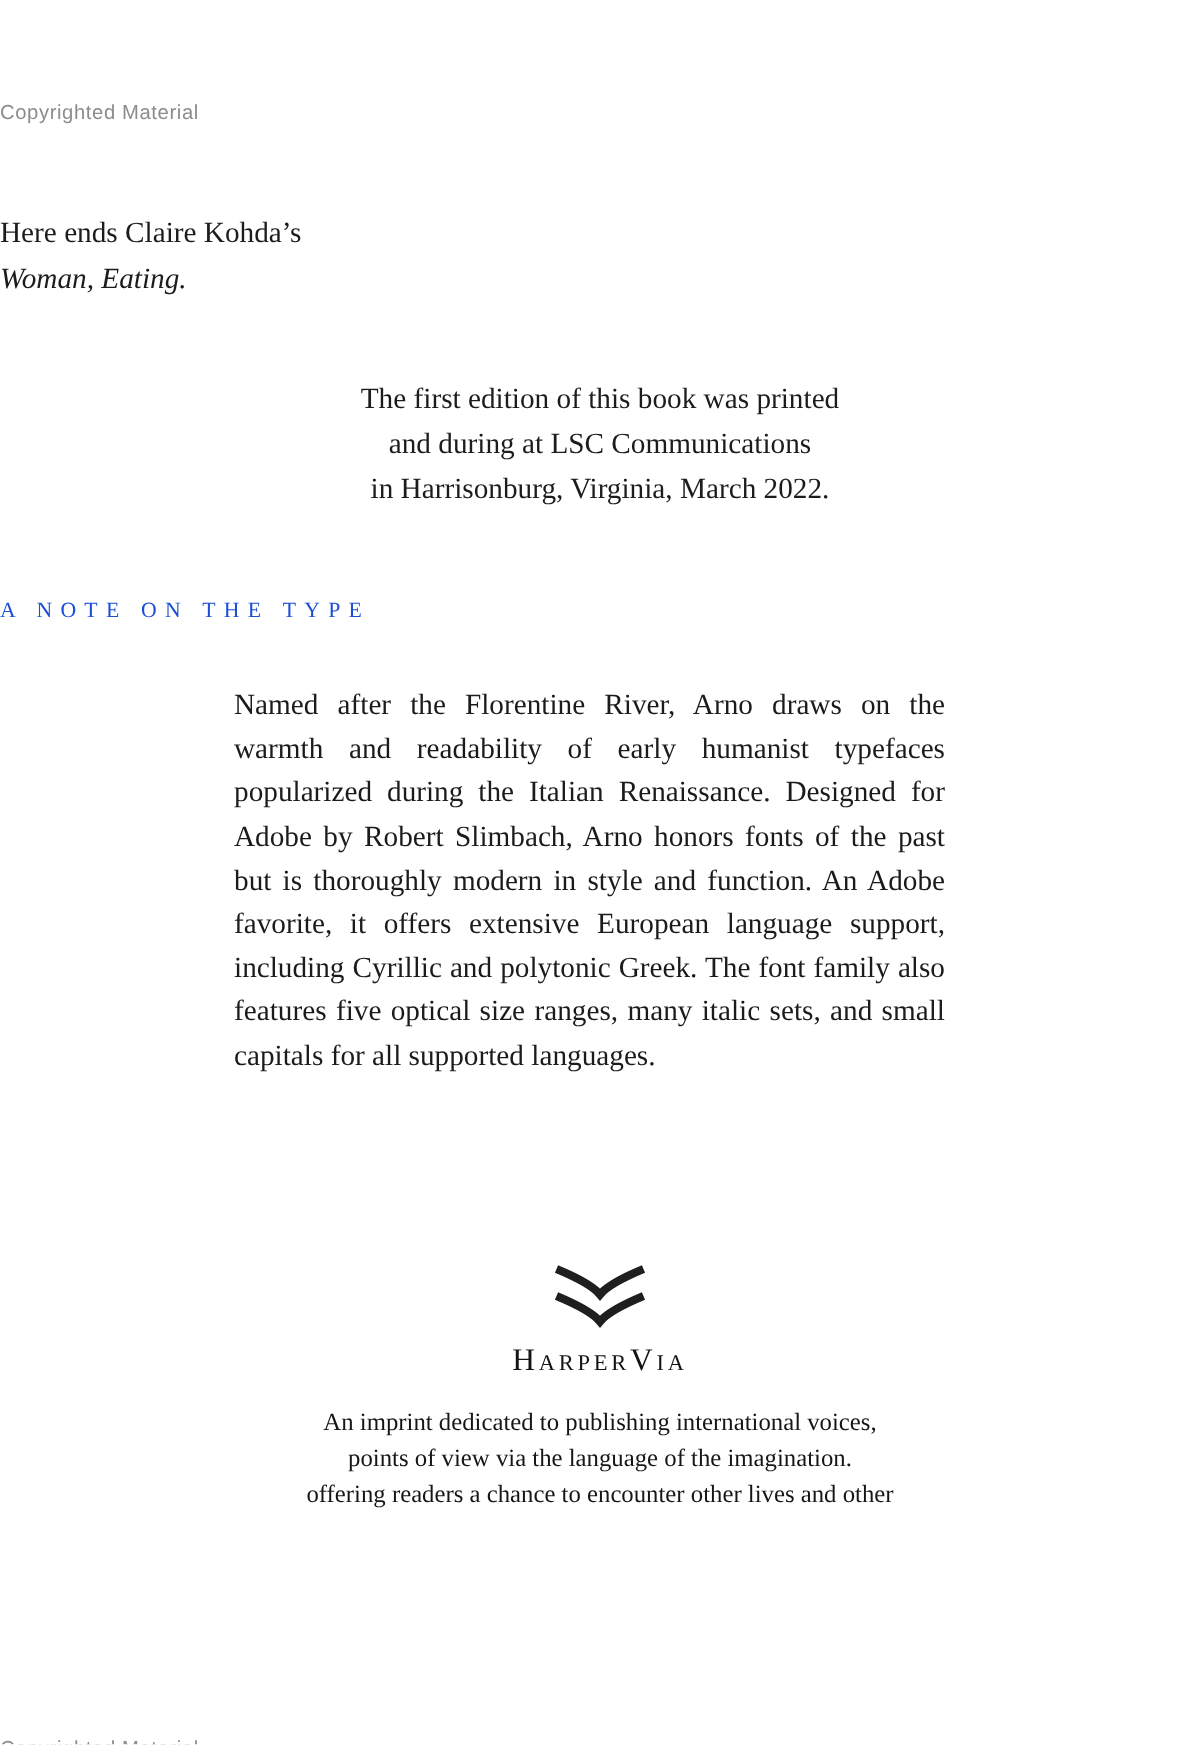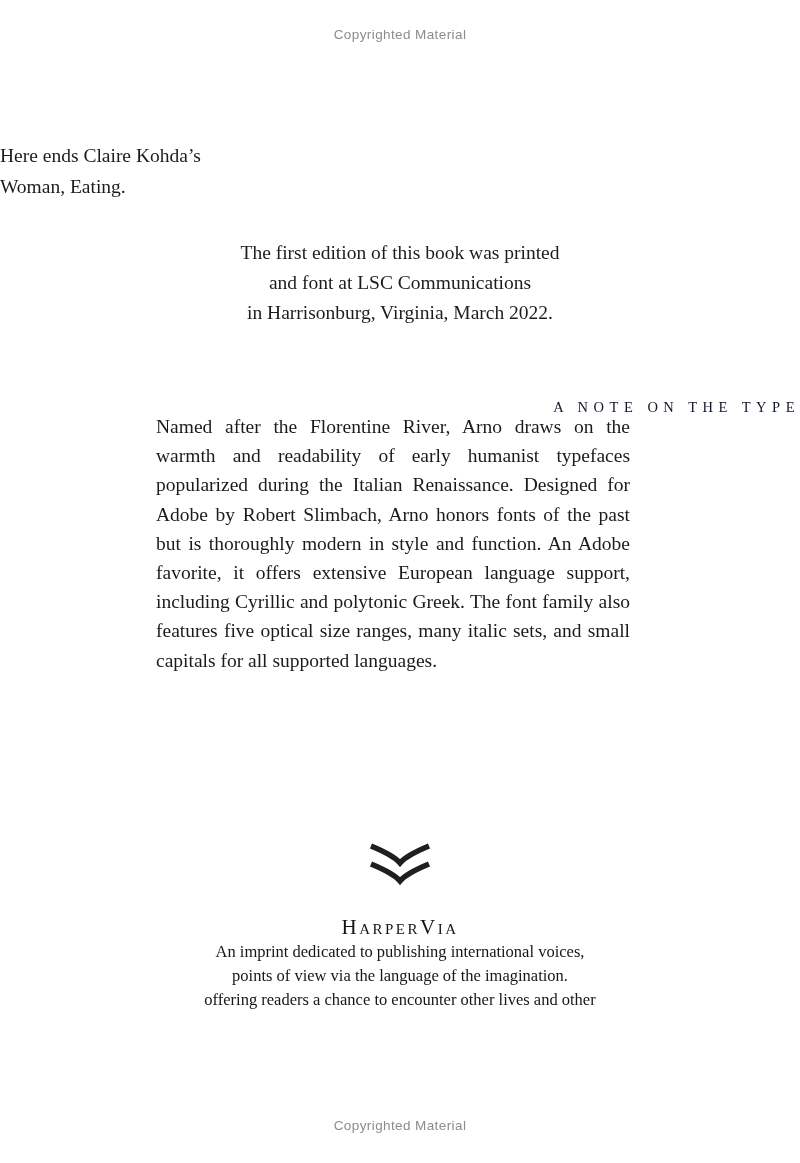--- a/index.html
+++ b/index.html
@@ -14,63 +14,63 @@
     margin: 0 auto;
     background: #ffffff;
     font-family: "Liberation Serif", serif;
     color: #1c1c1c;
     overflow: hidden;
   }
   .copyright {
     position: absolute;
     left: 0;
     width: 100%;
-    text-align: center;
     font-family: "Liberation Sans", sans-serif;
     font-size: 13.5px;
     letter-spacing: 0.4px;
     color: #8c8c8c;
+    margin-top: 40px;
   }
   .copyright.top { top: 27px; }
   .copyright.bottom { top: 1118px; }
 
   .ends-block {
     position: absolute;
     top: 140px;
     left: 0;
     width: 100%;
     font-size: 19.5px;
     line-height: 31px;
   }
-  .ends-block .book-title { }
+  .ends-block .book-title { font-style: italic; }
 
   .edition-block {
     position: absolute;
-    top: 238px;
+    top: 252px;
     left: 0;
     width: 100%;
     text-align: center;
     font-size: 19.5px;
     line-height: 30px;
   }
 
   .note-heading {
     position: absolute;
     top: 399px;
     left: 0;
     width: 100%;
-    text-align: right;
+    text-align: left;
     font-size: 14.5px;
     letter-spacing: 5.5px;
-    color: #0f172a;
+    color: #1d4ed8;
   }
 
   .note-body {
     position: absolute;
-    top: 412px;
+    top: 456px;
     left: 156px;
     width: 474px;
     margin: 0;
     font-size: 19.5px;
     line-height: 29.2px;
     text-align: justify;
     text-justify: inter-word;
     color: #1b1b1b;
   }
 
@@ -78,47 +78,48 @@
     position: absolute;
     top: 843px;
     left: 0;
     width: 100%;
     text-align: center;
   }
   .publisher-logo {
     display: inline-block;
   }
   .publisher-wordmark {
-    margin-top: 22px;
+    margin-top: 0;
     font-size: 21px;
     font-variant-caps: small-caps;
     letter-spacing: 2.5px;
     color: #141414;
   }
   .publisher-tagline {
+    margin-top: 17px;
     font-size: 16.5px;
     line-height: 24px;
     color: #161616;
   }
 </style>
 </head>
 <body>
 
 <div class="page">
 
   <div class="copyright top">Copyrighted Material</div>
 
   <div class="ends-block">
     <div>Here ends Claire Kohda’s</div>
     <div class="book-title">Woman, Eating.</div>
   </div>
 
   <div class="edition-block">
     <div>The first edition of this book was printed</div>
-    <div>and font at LSC Communications</div>
+    <div>and during at LSC Communications</div>
     <div>in Harrisonburg, Virginia, March 2022.</div>
   </div>
 
   <div class="note-heading">A NOTE ON THE TYPE</div>
 
   <p class="note-body">Named after the Florentine River, Arno draws on the warmth and readability of early humanist typefaces popularized during the Italian Renaissance. Designed for Adobe by Robert Slimbach, Arno honors fonts of the past but is thoroughly modern in style and function. An Adobe favorite, it offers extensive European language support, including Cyrillic and polytonic Greek. The font family also features five optical size ranges, many italic sets, and small capitals for all supported languages.</p>
 
   <div class="publisher-block">
     <span class="publisher-logo">
       <svg width="64" height="46" viewBox="0 0 64 46" aria-hidden="true">

